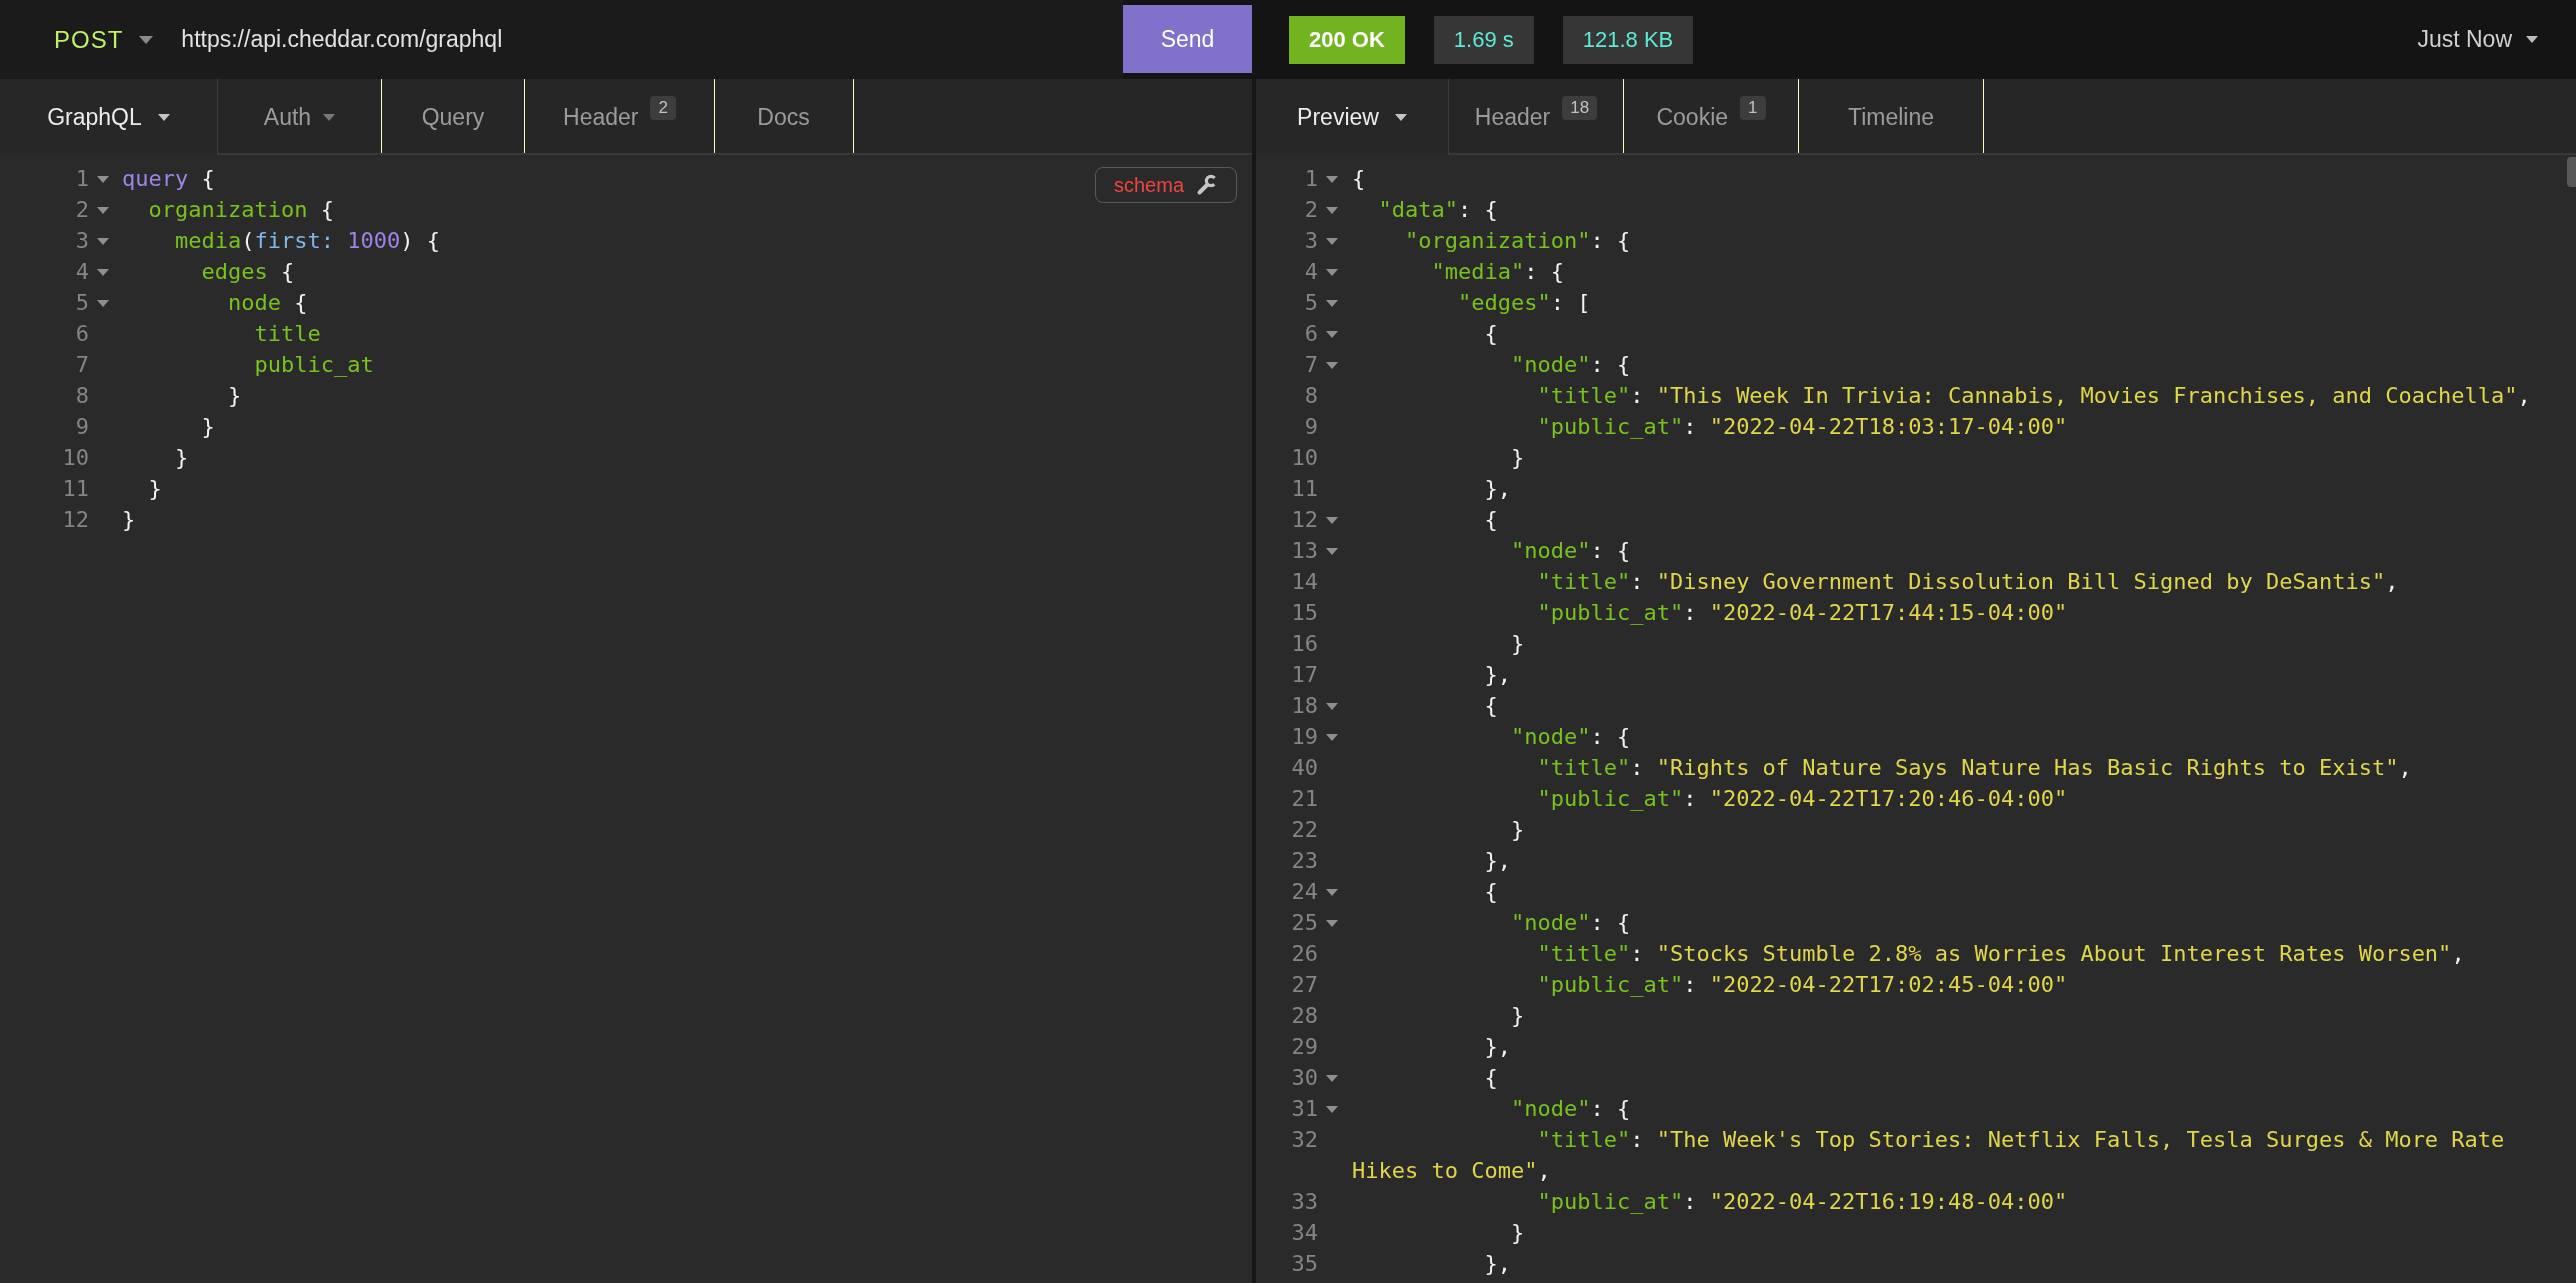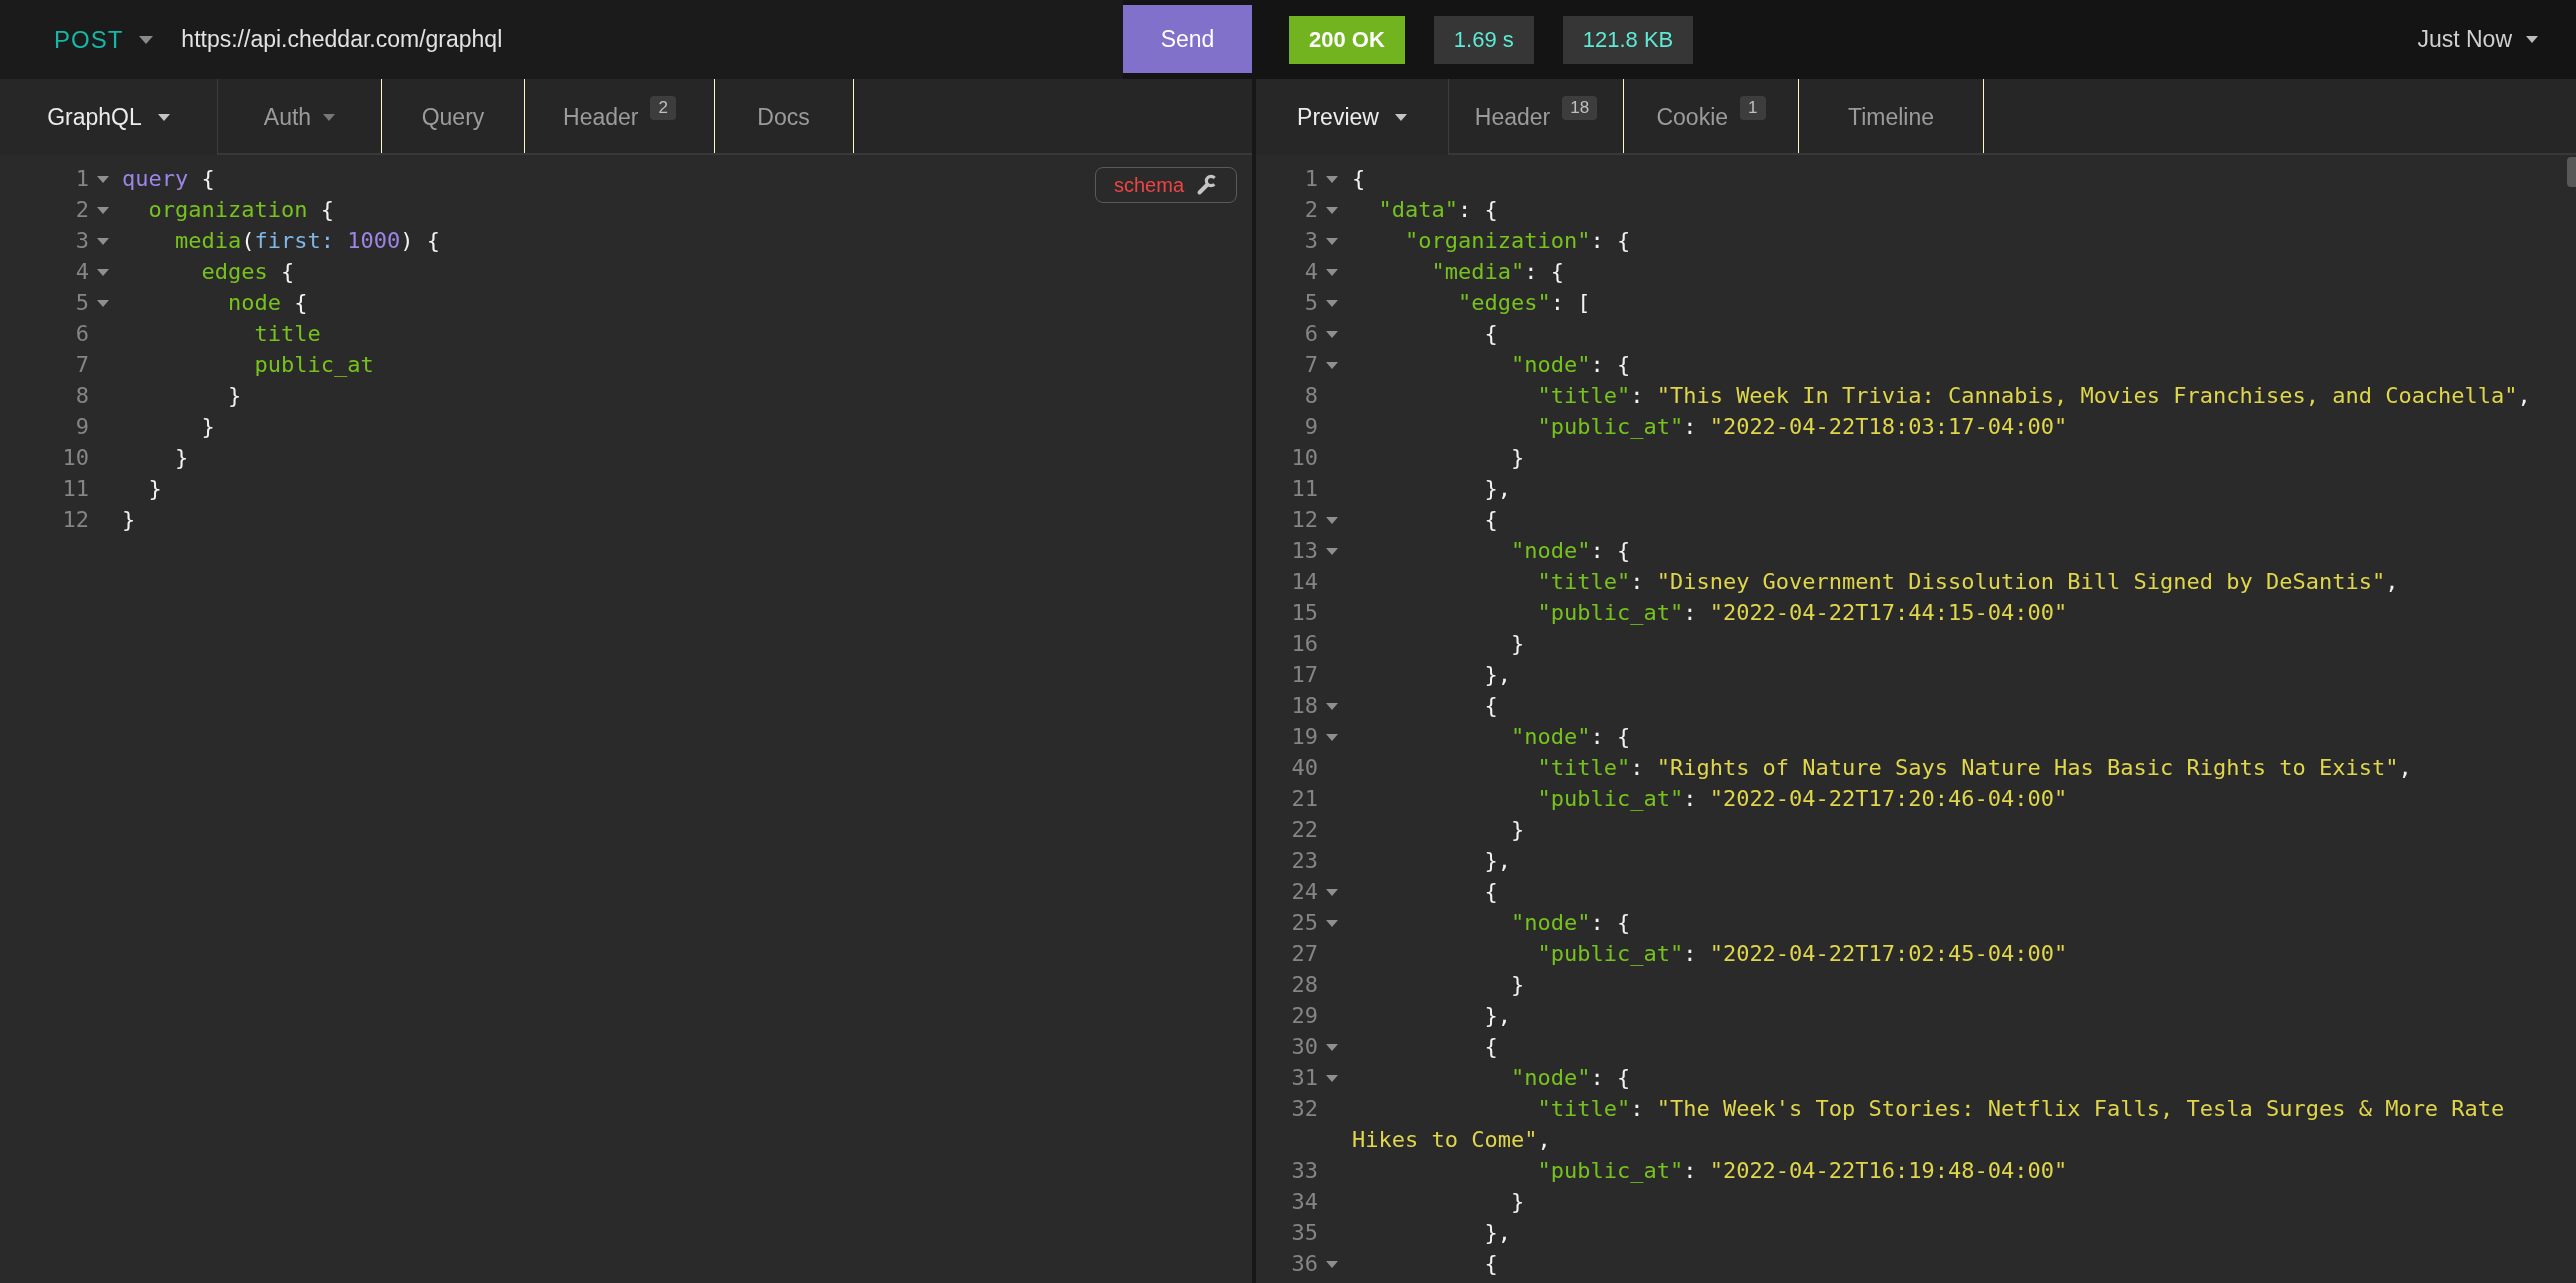--- a/index.html
+++ b/index.html
@@ -9,21 +9,21 @@
   }
   *{margin:0;padding:0;box-sizing:border-box;}
   html,body{background:#111;}
   #app{position:relative;width:2576px;height:1283px;overflow:hidden;
        background:#191919;font-family:"Liberation Sans",sans-serif;}
 
   
   #topbar{position:absolute;left:0;top:0;width:2576px;height:79px;background:#141414;}
   #url-section{position:absolute;left:0;top:0;width:1123px;height:79px;background:#1b1b1b;
                display:flex;align-items:center;padding-left:54px;}
-  .method{color:#14b8a6;font-size:24px;font-weight:500;letter-spacing:1px;}
+  .method{color:#bef264;font-size:24px;font-weight:500;letter-spacing:1px;}
   .chev{width:0;height:0;border-left:7px solid transparent;border-right:7px solid transparent;
         border-top:8px solid #8a8a8a;display:inline-block;}
   .chev.small{border-left-width:6px;border-right-width:6px;border-top-width:7px;}
   .url-text{color:#e2e2e2;font-size:23px;margin-left:28px;}
   #send-btn{position:absolute;left:1123px;top:5px;width:129px;height:68px;background:#8171cb;
             color:#ffffff;font-size:23px;display:flex;align-items:center;justify-content:center;border:none;}
   #status-section{position:absolute;left:1252px;top:0;right:0;height:79px;background:#141414;
                   display:flex;align-items:center;}
   .badge{height:48px;display:inline-flex;align-items:center;padding:12px 20px;font-size:22px;}
   .badge.ok{background:#72b420;color:#ffffff;font-weight:bold;margin-left:37px;}
@@ -183,20 +183,21 @@
         <div class="crow"><span class="gut">16</span><span class="fold"></span><span class="codetext"><span class="tk-pun">            }</span></span></div>
         <div class="crow"><span class="gut">17</span><span class="fold"></span><span class="codetext"><span class="tk-pun">          },</span></span></div>
         <div class="crow"><span class="gut">18</span><span class="fold has-arrow"></span><span class="codetext"><span class="tk-pun">          {</span></span></div>
         <div class="crow"><span class="gut">19</span><span class="fold has-arrow"></span><span class="codetext"><span class="tk-pun">            </span><span class="tk-key">"node"</span><span class="tk-pun">: {</span></span></div>
         <div class="crow"><span class="gut">40</span><span class="fold"></span><span class="codetext"><span class="tk-pun">              </span><span class="tk-key">"title"</span><span class="tk-pun">: </span><span class="tk-str">"Rights of Nature Says Nature Has Basic Rights to Exist"</span><span class="tk-pun">,</span></span></div>
         <div class="crow"><span class="gut">21</span><span class="fold"></span><span class="codetext"><span class="tk-pun">              </span><span class="tk-key">"public_at"</span><span class="tk-pun">: </span><span class="tk-str">"2022-04-22T17:20:46-04:00"</span></span></div>
         <div class="crow"><span class="gut">22</span><span class="fold"></span><span class="codetext"><span class="tk-pun">            }</span></span></div>
         <div class="crow"><span class="gut">23</span><span class="fold"></span><span class="codetext"><span class="tk-pun">          },</span></span></div>
         <div class="crow"><span class="gut">24</span><span class="fold has-arrow"></span><span class="codetext"><span class="tk-pun">          {</span></span></div>
         <div class="crow"><span class="gut">25</span><span class="fold has-arrow"></span><span class="codetext"><span class="tk-pun">            </span><span class="tk-key">"node"</span><span class="tk-pun">: {</span></span></div>
+        <div class="crow"><span class="gut">26</span><span class="fold"></span><span class="codetext"><span class="tk-pun">              </span><span class="tk-key">"title"</span><span class="tk-pun">: </span><span class="tk-str">"Stocks Stumble 2.8% as Worries About Interest Rates Worsen"</span><span class="tk-pun">,</span></span></div>
         <div class="crow"><span class="gut">27</span><span class="fold"></span><span class="codetext"><span class="tk-pun">              </span><span class="tk-key">"public_at"</span><span class="tk-pun">: </span><span class="tk-str">"2022-04-22T17:02:45-04:00"</span></span></div>
         <div class="crow"><span class="gut">28</span><span class="fold"></span><span class="codetext"><span class="tk-pun">            }</span></span></div>
         <div class="crow"><span class="gut">29</span><span class="fold"></span><span class="codetext"><span class="tk-pun">          },</span></span></div>
         <div class="crow"><span class="gut">30</span><span class="fold has-arrow"></span><span class="codetext"><span class="tk-pun">          {</span></span></div>
         <div class="crow"><span class="gut">31</span><span class="fold has-arrow"></span><span class="codetext"><span class="tk-pun">            </span><span class="tk-key">"node"</span><span class="tk-pun">: {</span></span></div>
         <div class="crow"><span class="gut">32</span><span class="fold"></span><span class="codetext"><span class="tk-pun">              </span><span class="tk-key">"title"</span><span class="tk-pun">: </span><span class="tk-str">"The Week's Top Stories: Netflix Falls, Tesla Surges &amp; More Rate</span></span></div>
         <div class="crow"><span class="gut"></span><span class="fold"></span><span class="codetext"><span class="tk-str">Hikes to Come"</span><span class="tk-pun">,</span></span></div>
         <div class="crow"><span class="gut">33</span><span class="fold"></span><span class="codetext"><span class="tk-pun">              </span><span class="tk-key">"public_at"</span><span class="tk-pun">: </span><span class="tk-str">"2022-04-22T16:19:48-04:00"</span></span></div>
         <div class="crow"><span class="gut">34</span><span class="fold"></span><span class="codetext"><span class="tk-pun">            }</span></span></div>
         <div class="crow"><span class="gut">35</span><span class="fold"></span><span class="codetext"><span class="tk-pun">          },</span></span></div>

